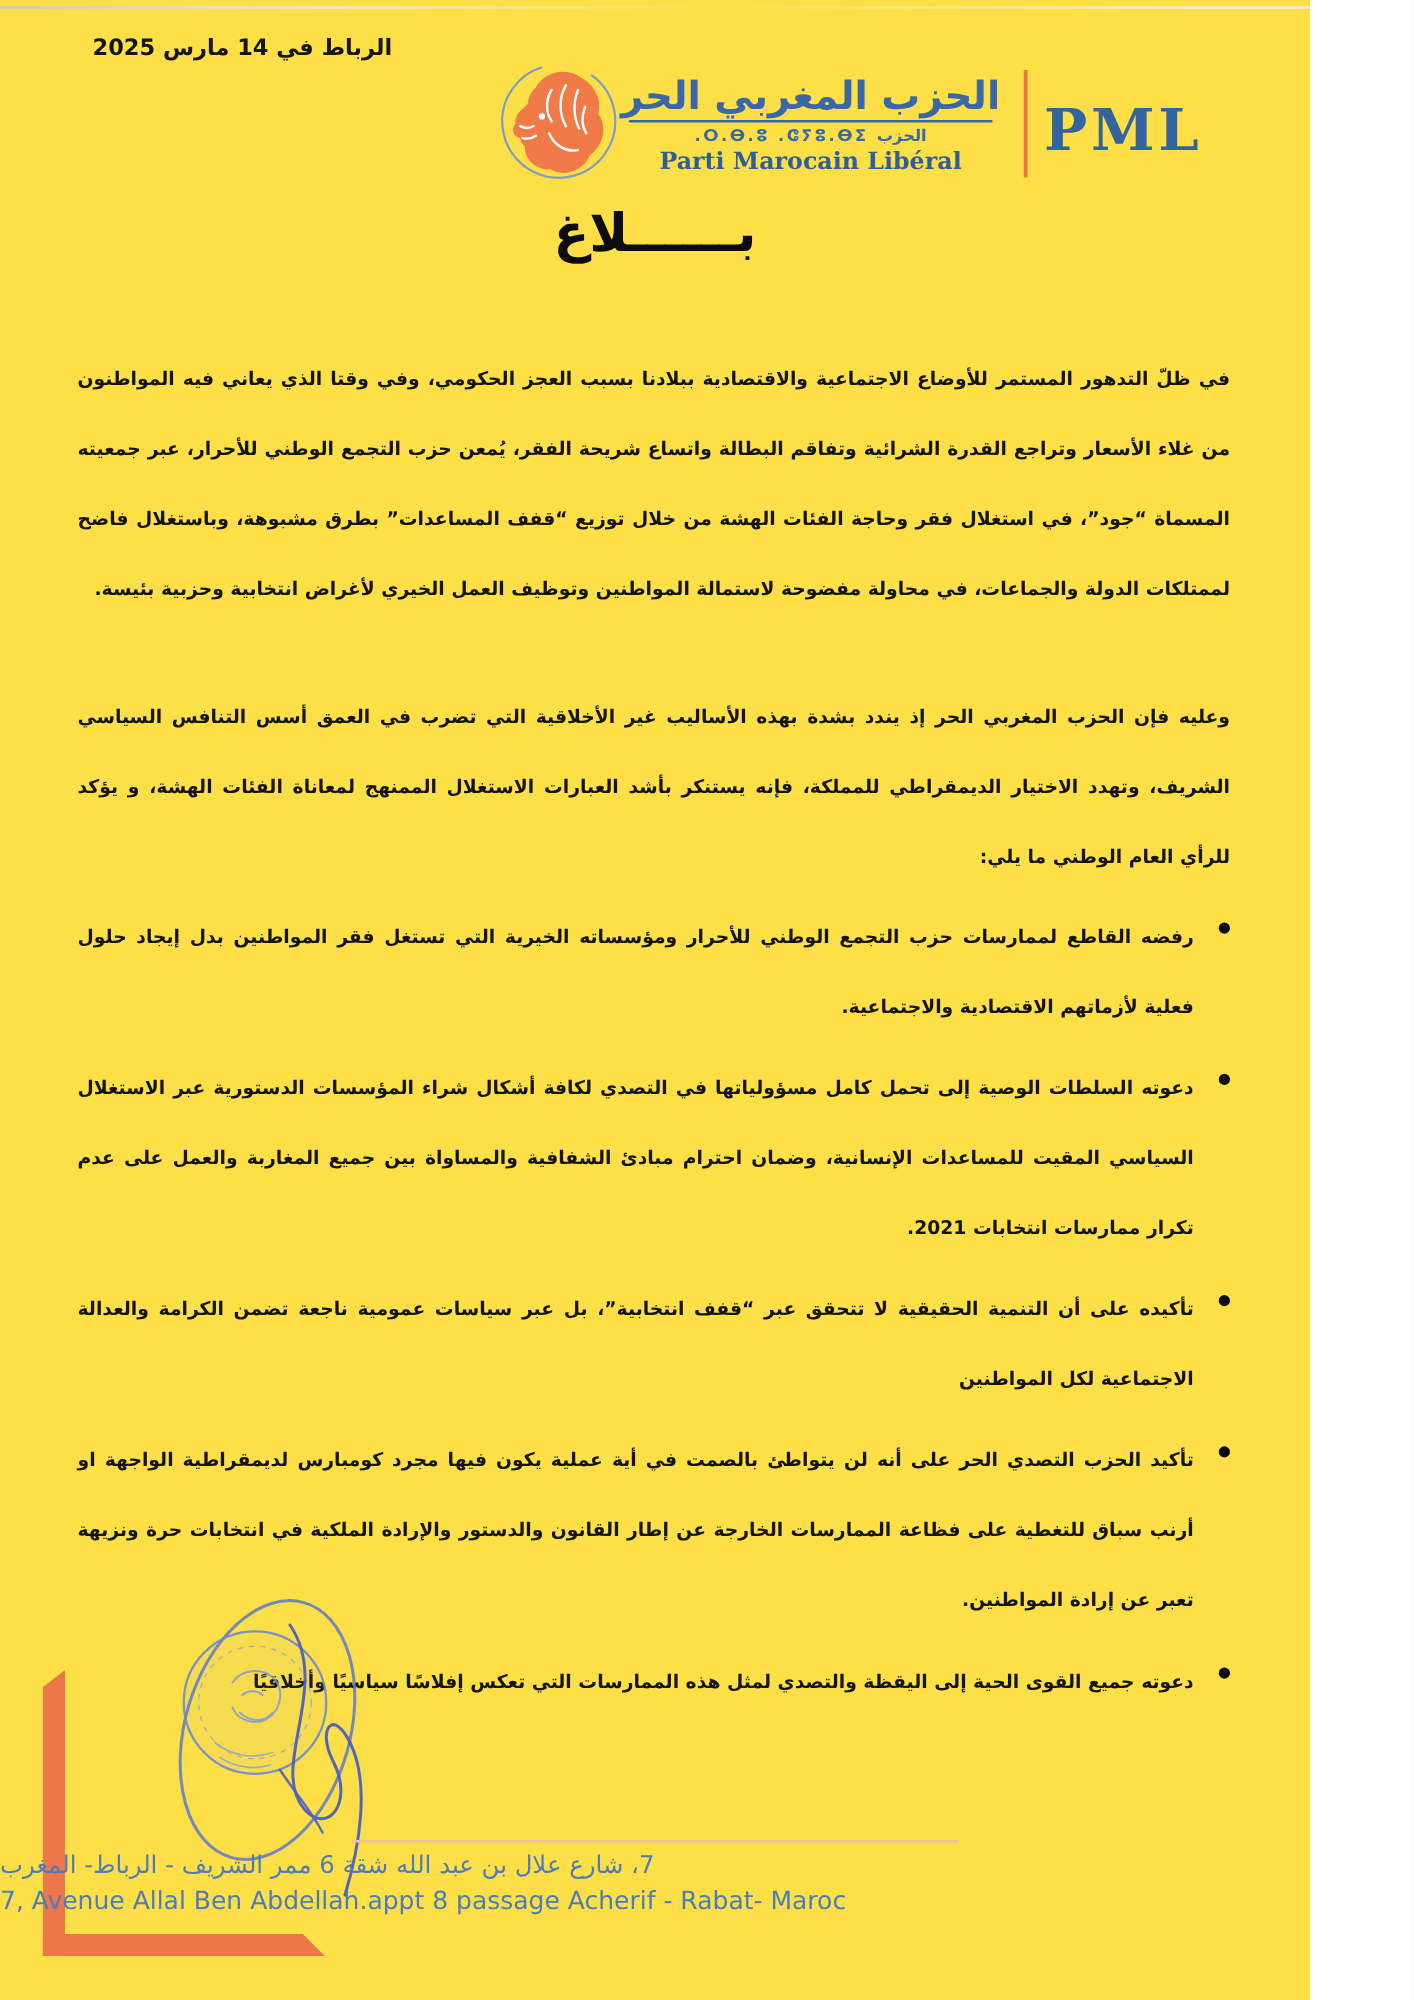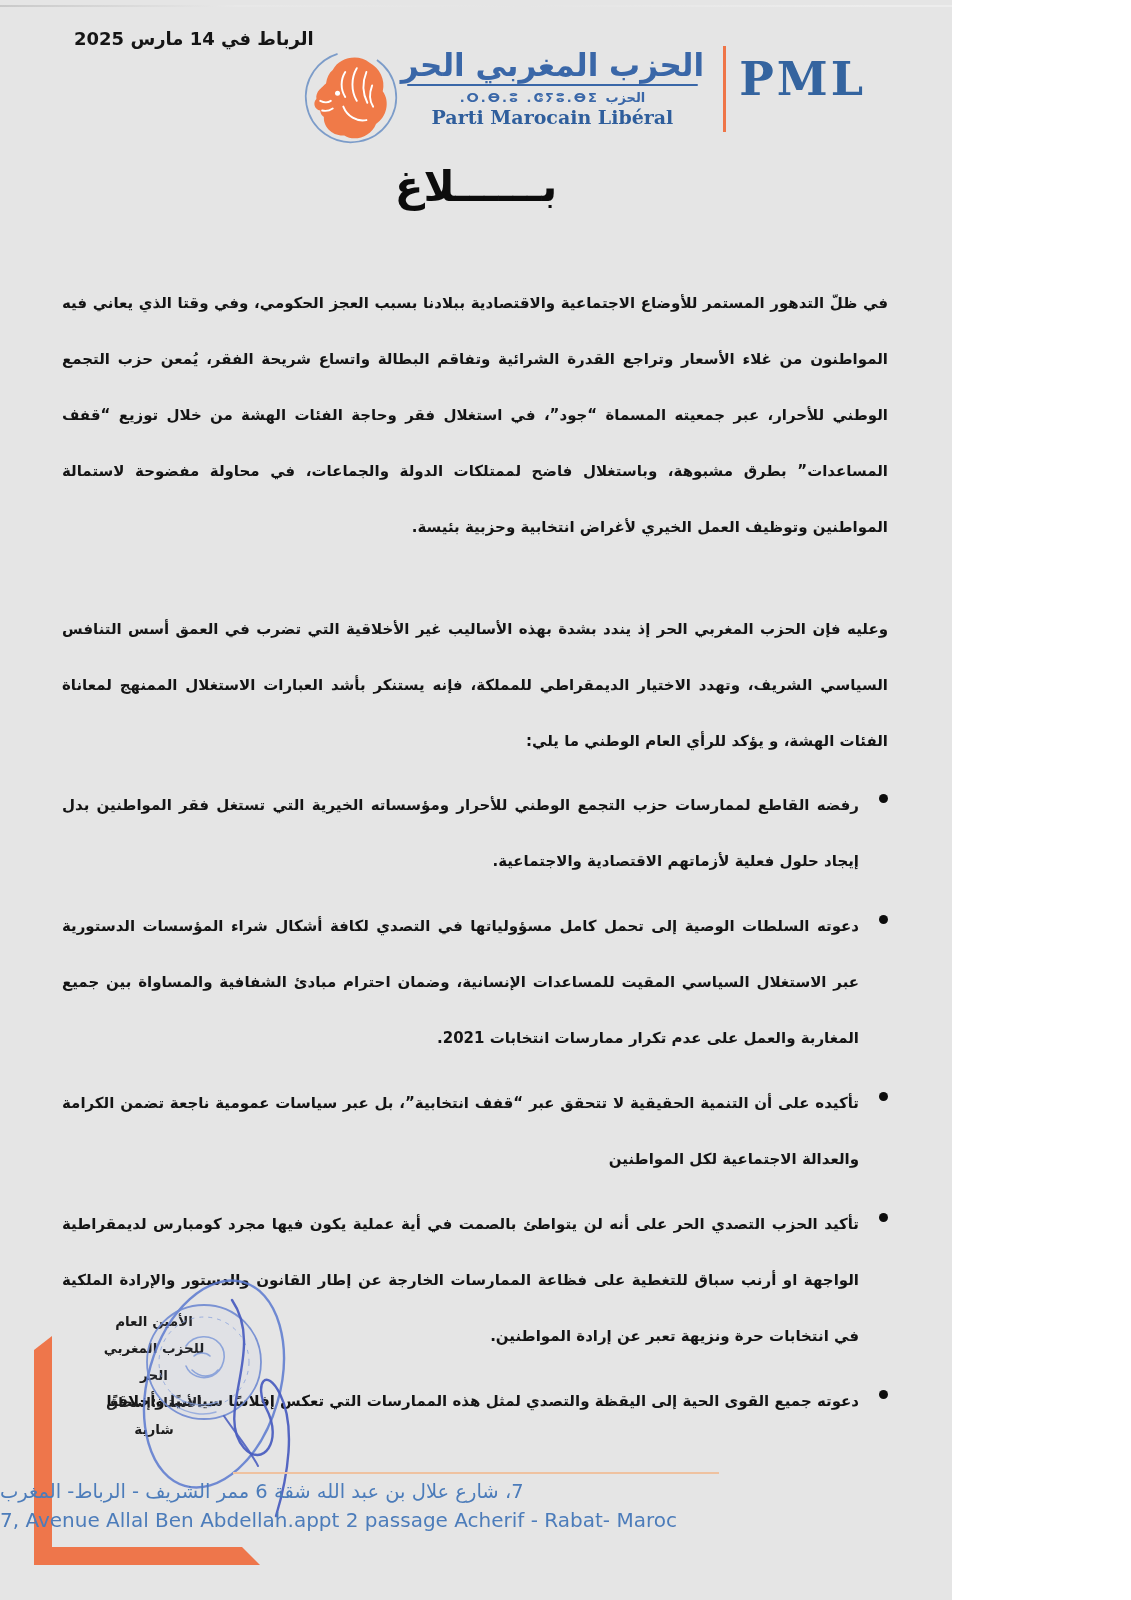--- a/index.html
+++ b/index.html
@@ -1,25 +1,25 @@
 <!DOCTYPE html>
 <html lang="ar"><head>
 <meta charset="utf-8">
 <style>
   html,body{margin:0;padding:0;background:#ffffff;}
   .page{
-    position:relative; width:952px; height:1600px; background:#e5e5e5;
+    position:relative; width:1048px; height:1600px; background:#fde047;
     overflow:hidden; font-family:"DejaVu Sans", sans-serif; color:#151515;
   }
   .scan-top{position:absolute;top:5px;left:0;width:100%;height:2px;
     background:linear-gradient(90deg,#c9c9c9 0%,#e8e8e8 25%,rgba(255,255,255,0) 55%,#ededed 92%);}
   
   .date{position:absolute;left:74px;top:28px;font-size:18px;font-weight:bold;
     direction:rtl;white-space:nowrap;}
-  .logo{position:absolute;top:40px;right:86px;display:flex;align-items:flex-start;}
+  .logo{position:absolute;top:40px;right:86px;display:flex;align-items:center;}
   .lion-wrap{width:100px;height:110px;flex:none;margin-top:2px;}
   .logo-text{display:flex;flex-direction:column;align-items:center;margin-right:4px;margin-top:8px;}
   .logo-arabic{font-size:31px;font-weight:bold;color:#3A67A8;direction:rtl;line-height:1.15;
     white-space:nowrap;letter-spacing:1px;}
   .logo-underline{height:2px;background:#3A67A8;width:96%;margin:0 0 4px 0;border-radius:2px;}
   .logo-tifinagh{font-size:13px;color:#3A67A8;letter-spacing:2px;white-space:nowrap;font-weight:bold;}
   .logo-french{font-family:"DejaVu Serif", serif;font-size:19px;font-weight:bold;
     color:#2F5E9C;white-space:nowrap;margin-top:1px;}
   .logo-sep{width:3px;height:86px;background:#EF7548;margin:6px 13px 0 15px;flex:none;}
   .logo-acronym{font-family:"DejaVu Serif", serif;font-size:46px;font-weight:bold;
@@ -110,25 +110,20 @@
         <span class="dot"></span>
         <span class="btxt">تأكيد الحزب التصدي الحر على أنه لن يتواطئ بالصمت في أية عملية يكون فيها مجرد كومبارس لديمقراطية الواجهة او أرنب سباق للتغطية على فظاعة الممارسات الخارجة عن إطار القانون والدستور والإرادة الملكية في انتخابات حرة ونزيهة تعبر عن إرادة المواطنين.</span>
       </li>
       <li>
         <span class="dot"></span>
         <span class="btxt">دعوته جميع القوى الحية إلى اليقظة والتصدي لمثل هذه الممارسات التي تعكس إفلاسًا سياسيًا وأخلاقيًا</span>
       </li>
     </ul>
   </div>
 
-  <div class="signature">
-    <div>الأمين العام</div>
-    <div>للحزب المغربي الحر</div>
-    <div>الأستاذ:إسحاق شارية</div>
-  </div>
 
   <svg class="stamp-svg" viewBox="0 0 202 262" aria-hidden="true">
     <ellipse cx="98" cy="118" rx="66" ry="106" fill="none" stroke="#5B79CF" stroke-width="2.4" opacity="0.85" transform="rotate(16 98 118)"></ellipse>
     <circle cx="88" cy="96" r="57" fill="rgba(130,160,220,0.06)" stroke="#6F8AD2" stroke-width="1.8" opacity="0.9"></circle>
     <circle cx="88" cy="96" r="45" fill="none" stroke="#8AA2DC" stroke-width="1" stroke-dasharray="4 5" opacity="0.8"></circle>
     <path fill="none" stroke="#7F9AD8" stroke-width="1.6" opacity="0.85" stroke-linecap="round" d="M70,80 C78,68 96,68 104,78 C112,88 108,104 96,110 C86,114 74,110 70,100
          M78,90 C82,86 90,86 94,90 M76,104 C84,112 96,112 102,104"></path>
     <path fill="none" stroke="#8AA2DC" stroke-width="1.4" opacity="0.8" stroke-linecap="round" d="M56,128 C68,138 86,142 102,136 M60,140 C72,148 88,150 100,146"></path>
     <path fill="none" stroke="#4C5FC0" stroke-width="2.4" opacity="0.95" stroke-linecap="round" d="M116,34 C150,84 98,148 128,182 C146,202 168,176 150,142 C138,118 150,100 164,128
          C180,160 172,210 160,250"></path>
@@ -136,16 +131,16 @@
   </svg>
 
   <div class="bracket">
     <div class="bar-v"></div>
     <div class="bar-h"></div>
   </div>
 
   <div class="footer">
     <div class="footer-rule"></div>
     <div class="addr-ar">7، شارع علال بن عبد الله شقة 6 ممر الشريف - الرباط- المغرب</div>
-    <div class="addr-fr">7, Avenue Allal Ben Abdellah.appt 2 passage Acherif - Rabat- Maroc</div>
+    <div class="addr-fr">7, Avenue Allal Ben Abdellah.appt 8 passage Acherif - Rabat- Maroc</div>
   </div>
 
 </div>
 
 </body></html>

